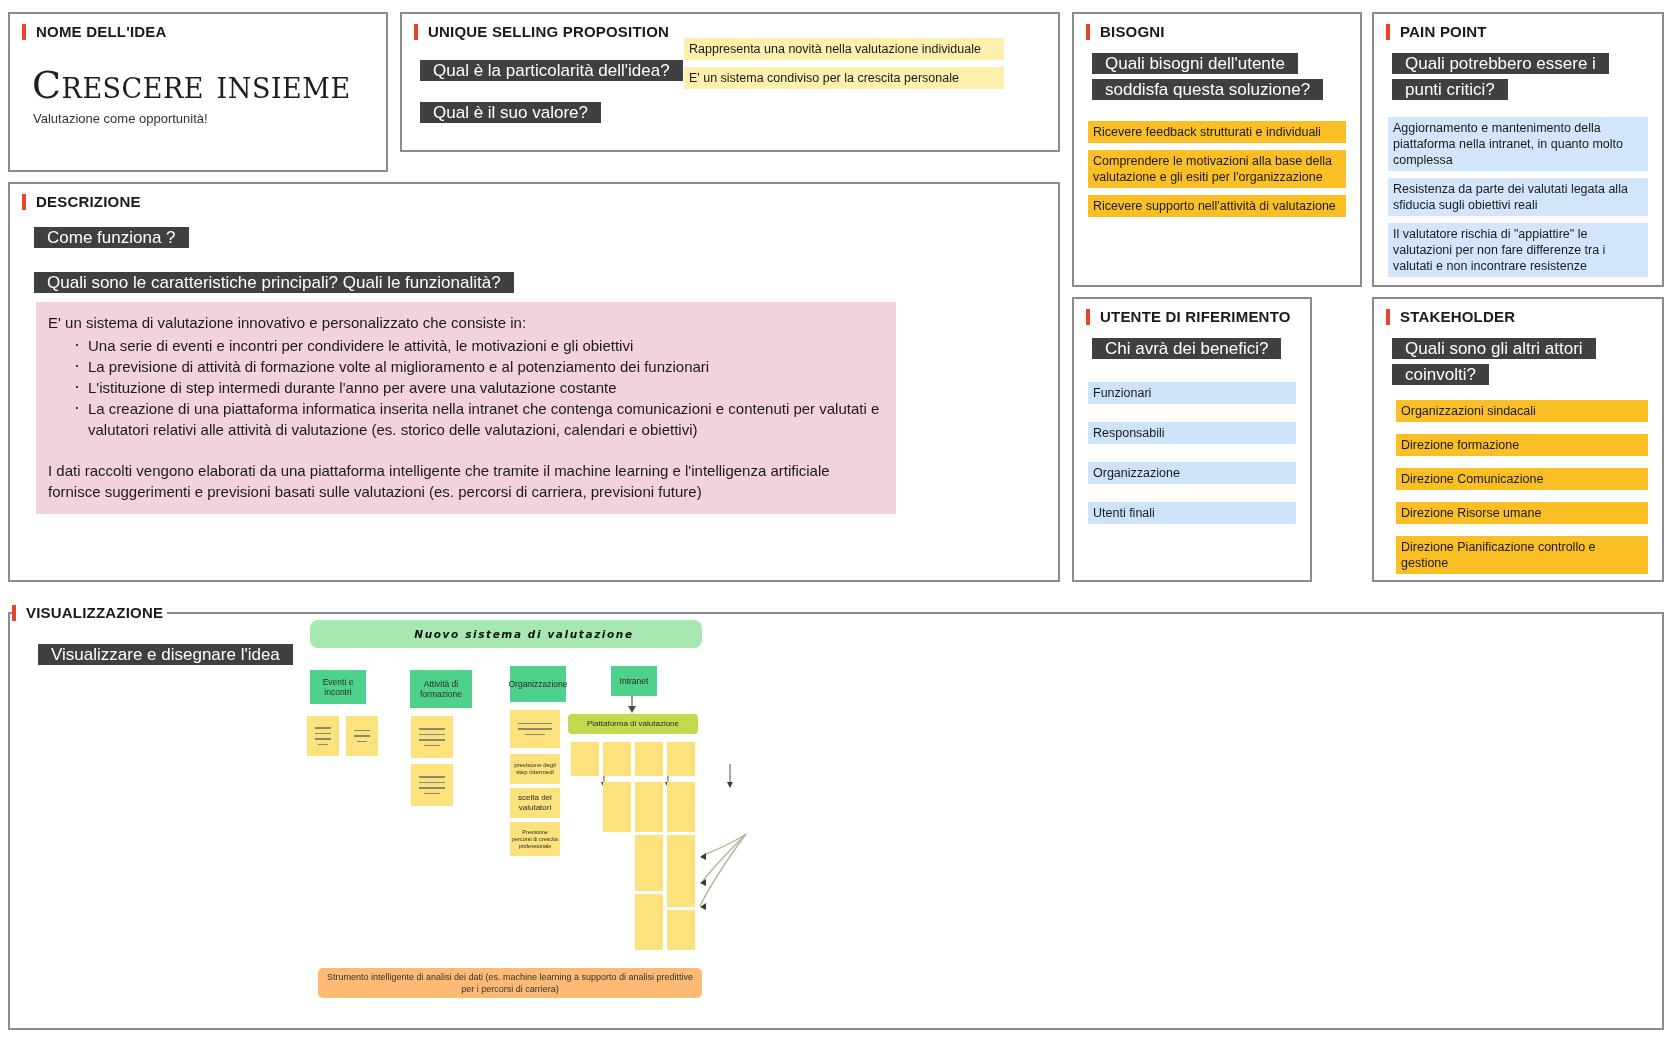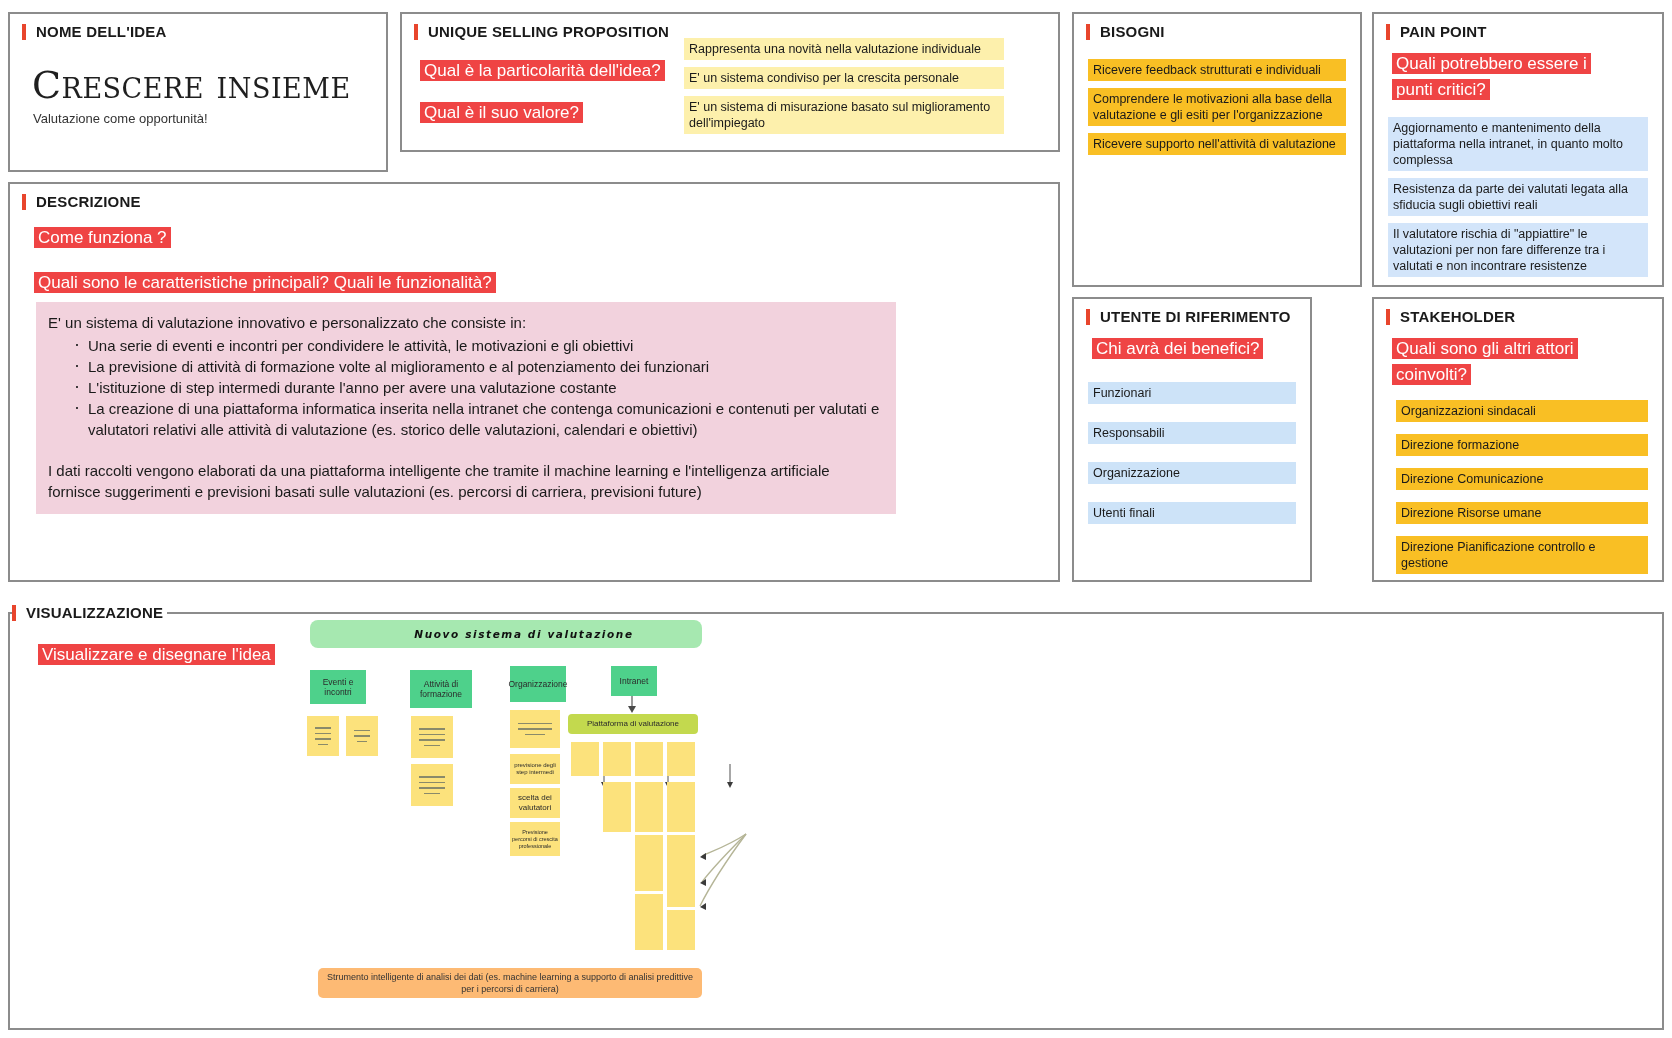--- a/index.html
+++ b/index.html
@@ -25,27 +25,27 @@
     padding-left: 10px;
     border-left: 4px solid #e8452c;
     margin: 10px 0 0 12px;
     line-height: 16px;
     display: inline-block;
   }
 
   
   .prompt {
     display: inline;
-    background: #ef4444;
+    background: #404040;
     color: #ffffff;
     font-size: 17px;
     line-height: 26px;
     box-decoration-break: clone;
     -webkit-box-decoration-break: clone;
-    padding: 1px 4px;
+    padding: 1px 13px;
   }
   .prompt-wrap { margin: 12px 0 0 20px; }
 
   
   .tag {
     font-size: 12.5px;
     line-height: 16px;
     color: #1a1a1a;
     padding: 3px 5px;
     margin-bottom: 7px;
@@ -154,21 +154,20 @@
 
   <div class="panel" id="p-usp">
     <div class="panel-title">UNIQUE SELLING PROPOSITION</div>
     <div class="usp-prompts">
       <div style="margin-bottom:16px;"><span class="prompt">Qual è la particolarità dell'idea?</span></div>
       <div><span class="prompt">Qual è il suo valore?</span></div>
     </div>
     <div class="usp-tags">
       <div class="tag tag-yellow-pale">Rappresenta una novità nella valutazione individuale</div>
       <div class="tag tag-yellow-pale">E' un sistema condiviso per la crescita personale</div>
-      <div class="tag tag-yellow-pale">E' un sistema di misurazione basato sul miglioramento dell'impiegato</div>
     </div>
   </div>
 
   <div class="panel" id="p-desc">
     <div class="panel-title">DESCRIZIONE</div>
     <div class="prompt-wrap" style="margin-top:14px;margin-left:24px;">
       <span class="prompt">Come funziona ?</span>
     </div>
     <div class="prompt-wrap" style="margin-top:19px;margin-left:24px;">
       <span class="prompt">Quali sono le caratteristiche principali? Quali le funzionalità?</span>
@@ -180,20 +179,23 @@
         <li>La previsione di attività di formazione volte al miglioramento e al potenziamento dei funzionari</li>
         <li>L'istituzione di step intermedi durante l'anno per avere una valutazione costante</li>
         <li>La creazione di una piattaforma informatica inserita nella intranet che contenga comunicazioni e contenuti per valutati e valutatori relativi alle attività di valutazione (es. storico delle valutazioni, calendari e obiettivi)</li>
       </ul>
       <div class="desc-tail">I dati raccolti vengono elaborati da una piattaforma intelligente che tramite il machine learning e l'intelligenza artificiale fornisce suggerimenti e previsioni basati sulle valutazioni (es. percorsi di carriera, previsioni future)</div>
     </div>
   </div>
 
   <div class="panel" id="p-bisogni">
     <div class="panel-title">BISOGNI</div>
+    <div class="side-prompt">
+      <span class="prompt">Quali bisogni dell'utente soddisfa questa soluzione?</span>
+    </div>
     <div class="side-tags" style="margin-top:18px;">
       <div class="tag tag-amber">Ricevere feedback strutturati e individuali</div>
       <div class="tag tag-amber">Comprendere le motivazioni alla base della valutazione e gli esiti per l'organizzazione</div>
       <div class="tag tag-amber">Ricevere supporto nell'attività di valutazione</div>
     </div>
   </div>
 
   <div class="panel" id="p-pain">
     <div class="panel-title">PAIN POINT</div>
     <div class="side-prompt">

